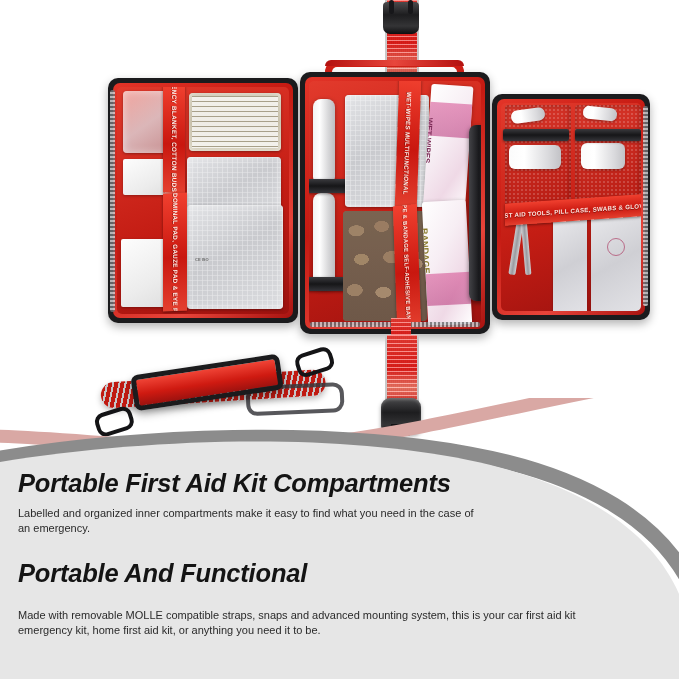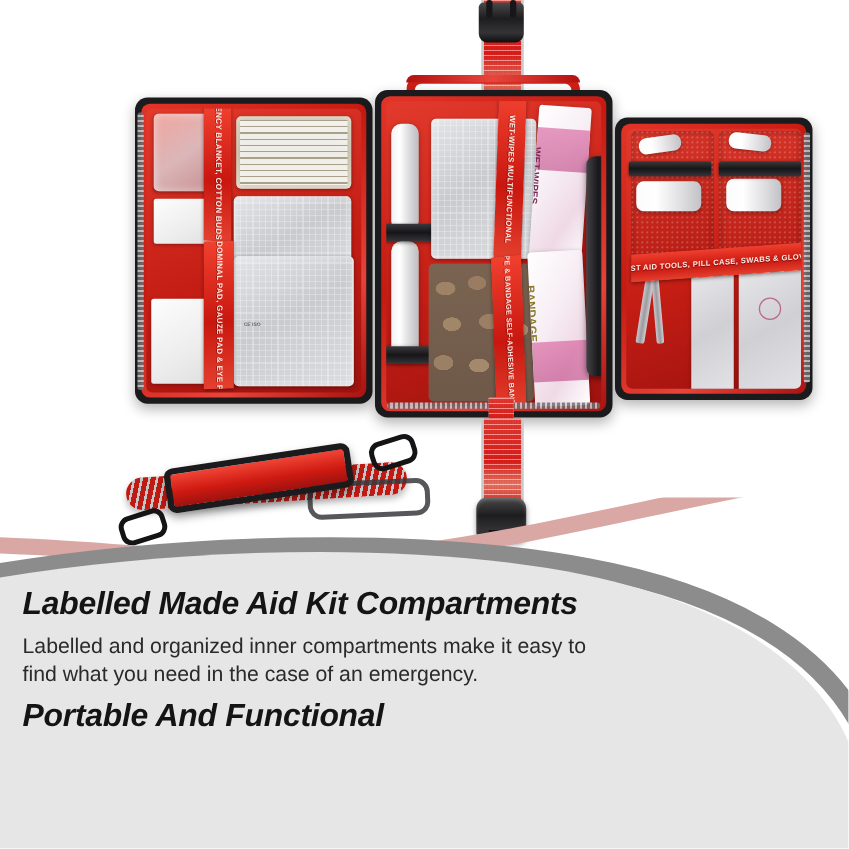--- a/index.html
+++ b/index.html
@@ -115,21 +115,21 @@
      border:5px solid #1b1b1d;box-sizing:border-box;box-shadow:0 4px 8px rgba(0,0,0,.35);}
   .hook{position:absolute;width:30px;height:16px;border:4px solid #141416;border-radius:9px;background:transparent;}
   #hook-l{left:-2px;top:48px;transform:rotate(-12deg);}
   #hook-r{right:-6px;top:8px;transform:rotate(-12deg);}
   #sh-loop{position:absolute;left:150px;top:40px;width:90px;height:22px;border:4px solid #3a3a3e;border-radius:11px;opacity:.85;transform:rotate(3deg);}
 
   
   #divider{position:absolute;left:0;top:398px;width:679px;height:281px;}
   #textpanel{position:absolute;left:0;top:440px;width:679px;height:239px;}
   .tp-head{font-size:25.5px;font-weight:700;font-style:italic;color:#141414;letter-spacing:-.2px;}
-  .tp-body{font-size:17px;color:#2a2a2a;line-height:1.35;}
+  .tp-body{font-size:11px;color:#2a2a2a;line-height:1.35;}
 </style>
 </head>
 <body>
 
 <div id="stage">
 
   <div id="photo">
 
     <div id="strap-top" class="webbing">
         <div class="rib"></div>
@@ -261,24 +261,27 @@
 
     <path d="M -12 62 C 140 36 330 30 470 56 C 590 78 660 126 690 186" fill="none" stroke="#8c8c8c" stroke-width="15"></path>
 
     <path d="M -12 66 C 140 40 330 34 468 62 C 584 86 652 134 679 196 L 679 300 L -12 300 Z" fill="#e6e6e6"></path>
 
     <path d="M 679 196 C 652 134 584 86 468 62 C 540 64 640 104 679 150 Z" fill="#ffffff" opacity="0"></path>
   </svg>
 
   <div id="textpanel">
     <div style="position:absolute;left:18px;top:29px;width:620px;">
-      <div class="tp-head">Labelled Made Aid Kit Compartments</div>
+      <div class="tp-head">Portable First Aid Kit Compartments</div>
     </div>
     <div style="position:absolute;left:18px;top:66px;width:470px;">
       <div class="tp-body">Labelled and organized inner compartments make it easy to find what you need in the case of an emergency.</div>
     </div>
 
     <div style="position:absolute;left:18px;top:119px;width:620px;">
       <div class="tp-head">Portable And Functional</div>
     </div>
+    <div style="position:absolute;left:18px;top:168px;width:580px;">
+      <div class="tp-body">Made with removable MOLLE compatible straps, snaps and advanced mounting system, this is your car first aid kit emergency kit, home first aid kit, or anything you need it to be.</div>
+    </div>
   </div>
 
 </div>
 
 </body></html>

